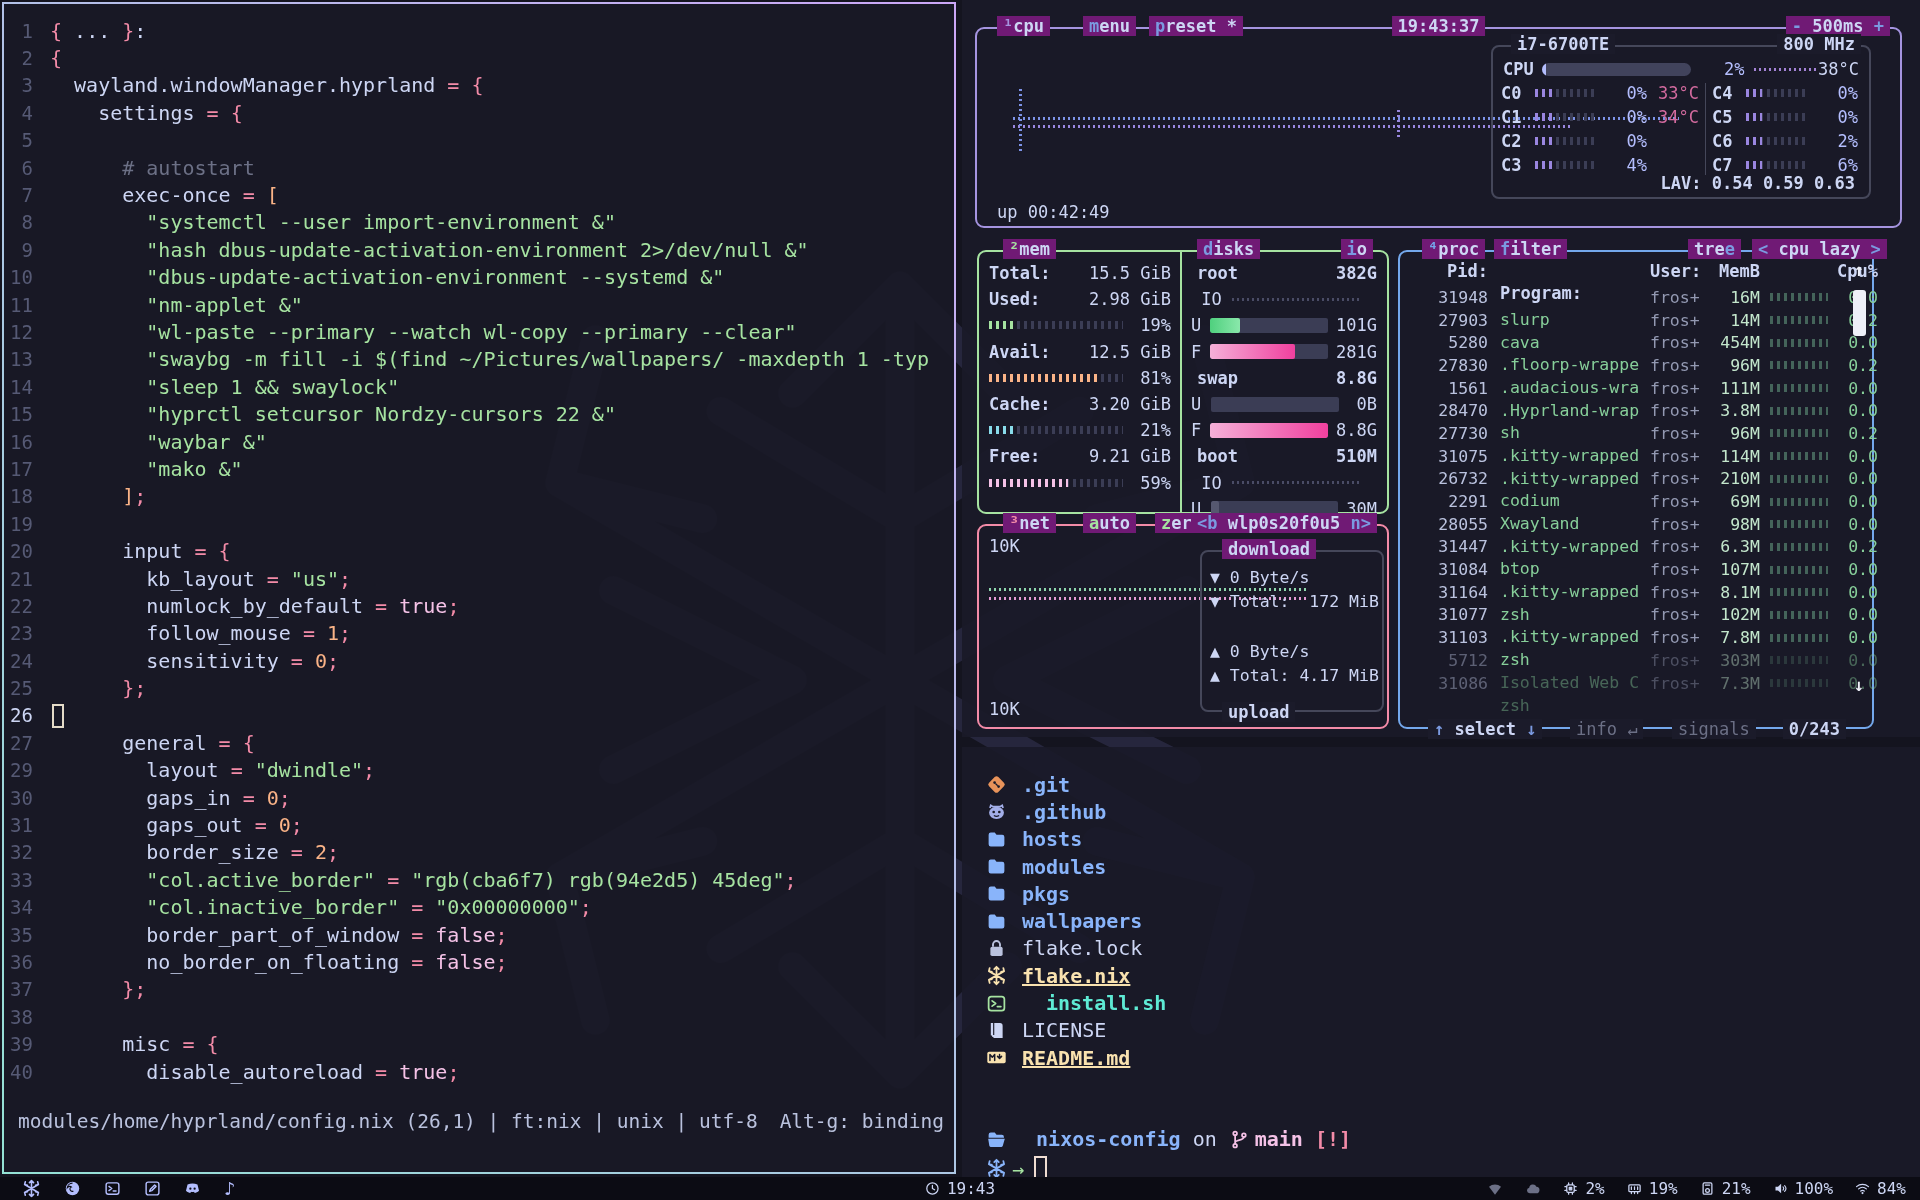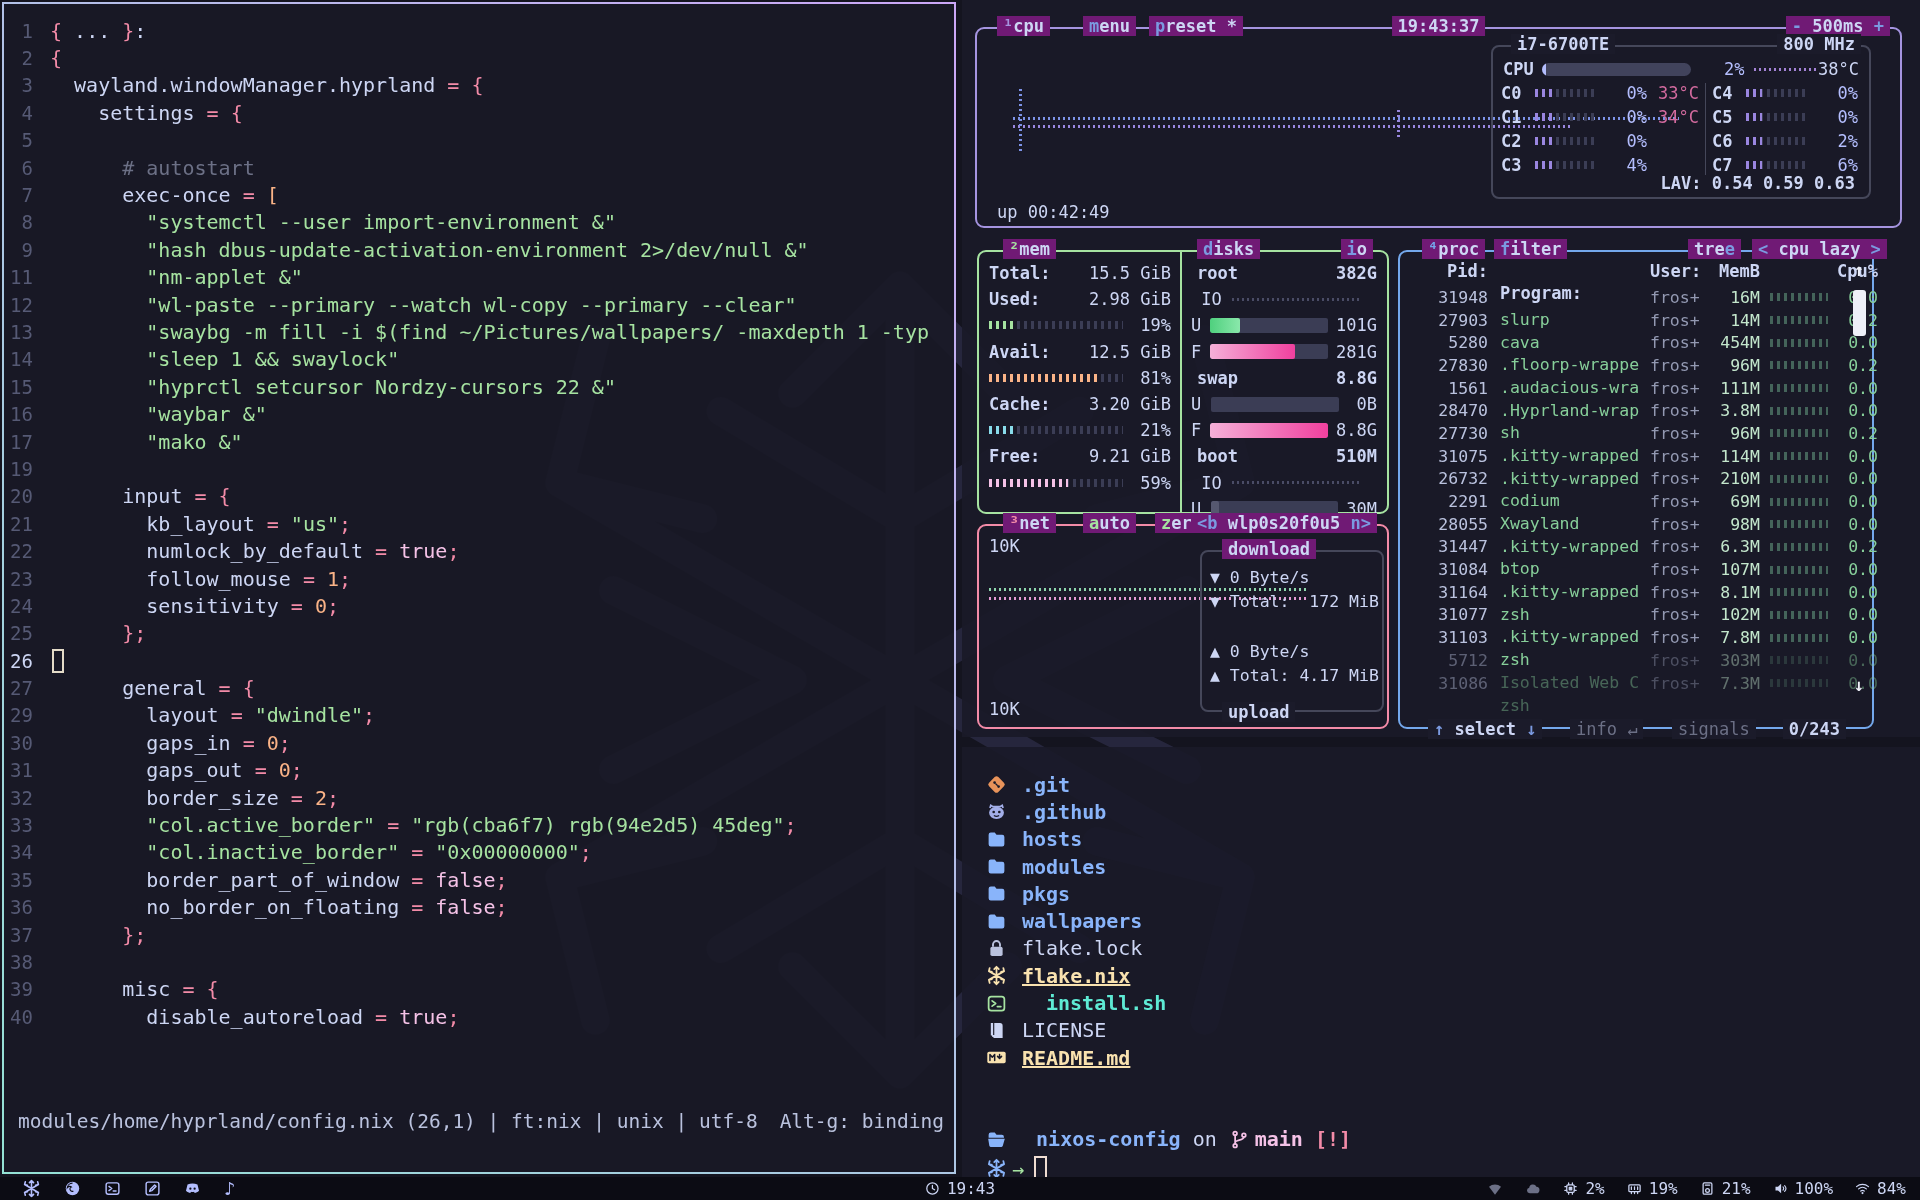--- a/index.html
+++ b/index.html
@@ -141,27 +141,29 @@
     <div id="editor-lines">
         <div class="eline"><span class="eln">1</span><span class="ecode"><span class="tk-p">{</span><span class="tk-i"> ... </span><span class="tk-p">}</span><span class="tk-i">:</span></span></div>
         <div class="eline"><span class="eln">2</span><span class="ecode"><span class="tk-p">{</span></span></div>
         <div class="eline"><span class="eln">3</span><span class="ecode"><span class="tk-i">  wayland.windowManager.hyprland </span><span class="tk-p">= {</span></span></div>
         <div class="eline"><span class="eln">4</span><span class="ecode"><span class="tk-i">    settings </span><span class="tk-p">= {</span></span></div>
         <div class="eline"><span class="eln">5</span><span class="ecode"></span></div>
         <div class="eline"><span class="eln">6</span><span class="ecode"><span class="tk-c">      # autostart</span></span></div>
         <div class="eline"><span class="eln">7</span><span class="ecode"><span class="tk-i">      exec-once </span><span class="tk-p">= </span><span class="tk-n">[</span></span></div>
         <div class="eline"><span class="eln">8</span><span class="ecode"><span class="tk-s">        "systemctl --user import-environment &amp;"</span></span></div>
         <div class="eline"><span class="eln">9</span><span class="ecode"><span class="tk-s">        "hash dbus-update-activation-environment 2&gt;/dev/null &amp;"</span></span></div>
+        <div class="eline"><span class="eln">10</span><span class="ecode"><span class="tk-s">        "dbus-update-activation-environment --systemd &amp;"</span></span></div>
         <div class="eline"><span class="eln">11</span><span class="ecode"><span class="tk-s">        "nm-applet &amp;"</span></span></div>
         <div class="eline"><span class="eln">12</span><span class="ecode"><span class="tk-s">        "wl-paste --primary --watch wl-copy --primary --clear"</span></span></div>
         <div class="eline"><span class="eln">13</span><span class="ecode"><span class="tk-s">        "swaybg -m fill -i $(find ~/Pictures/wallpapers/ -maxdepth 1 -typ</span></span></div>
         <div class="eline"><span class="eln">14</span><span class="ecode"><span class="tk-s">        "sleep 1 &amp;&amp; swaylock"</span></span></div>
         <div class="eline"><span class="eln">15</span><span class="ecode"><span class="tk-s">        "hyprctl setcursor Nordzy-cursors 22 &amp;"</span></span></div>
         <div class="eline"><span class="eln">16</span><span class="ecode"><span class="tk-s">        "waybar &amp;"</span></span></div>
         <div class="eline"><span class="eln">17</span><span class="ecode"><span class="tk-s">        "mako &amp;"</span></span></div>
+        <div class="eline"><span class="eln">18</span><span class="ecode"><span class="tk-n">      ]</span><span class="tk-p">;</span></span></div>
         <div class="eline"><span class="eln">19</span><span class="ecode"></span></div>
         <div class="eline"><span class="eln">20</span><span class="ecode"><span class="tk-i">      input </span><span class="tk-p">= {</span></span></div>
         <div class="eline"><span class="eln">21</span><span class="ecode"><span class="tk-i">        kb_layout </span><span class="tk-p">= </span><span class="tk-s">"us"</span><span class="tk-p">;</span></span></div>
         <div class="eline"><span class="eln">22</span><span class="ecode"><span class="tk-i">        numlock_by_default </span><span class="tk-p">= </span><span class="tk-b">true</span><span class="tk-p">;</span></span></div>
         <div class="eline"><span class="eln">23</span><span class="ecode"><span class="tk-i">        follow_mouse </span><span class="tk-p">= </span><span class="tk-n">1</span><span class="tk-p">;</span></span></div>
         <div class="eline"><span class="eln">24</span><span class="ecode"><span class="tk-i">        sensitivity </span><span class="tk-p">= </span><span class="tk-n">0</span><span class="tk-p">;</span></span></div>
         <div class="eline"><span class="eln">25</span><span class="ecode"><span class="tk-p">      };</span></span></div>
         <div class="eline"><span class="eln cur">26</span><span class="ecode"><span class="cursor-block"></span></span></div>
         <div class="eline"><span class="eln">27</span><span class="ecode"><span class="tk-i">      general </span><span class="tk-p">= {</span></span></div>
         <div class="eline"><span class="eln">29</span><span class="ecode"><span class="tk-i">        layout </span><span class="tk-p">= </span><span class="tk-s">"dwindle"</span><span class="tk-p">;</span></span></div>

